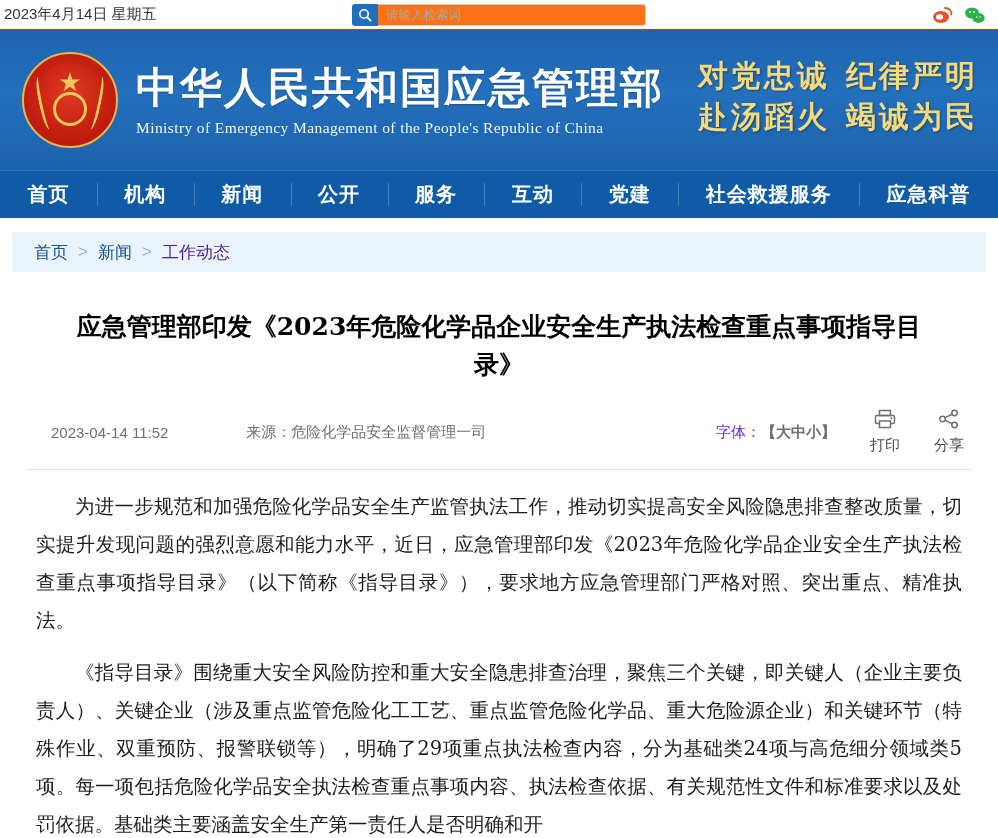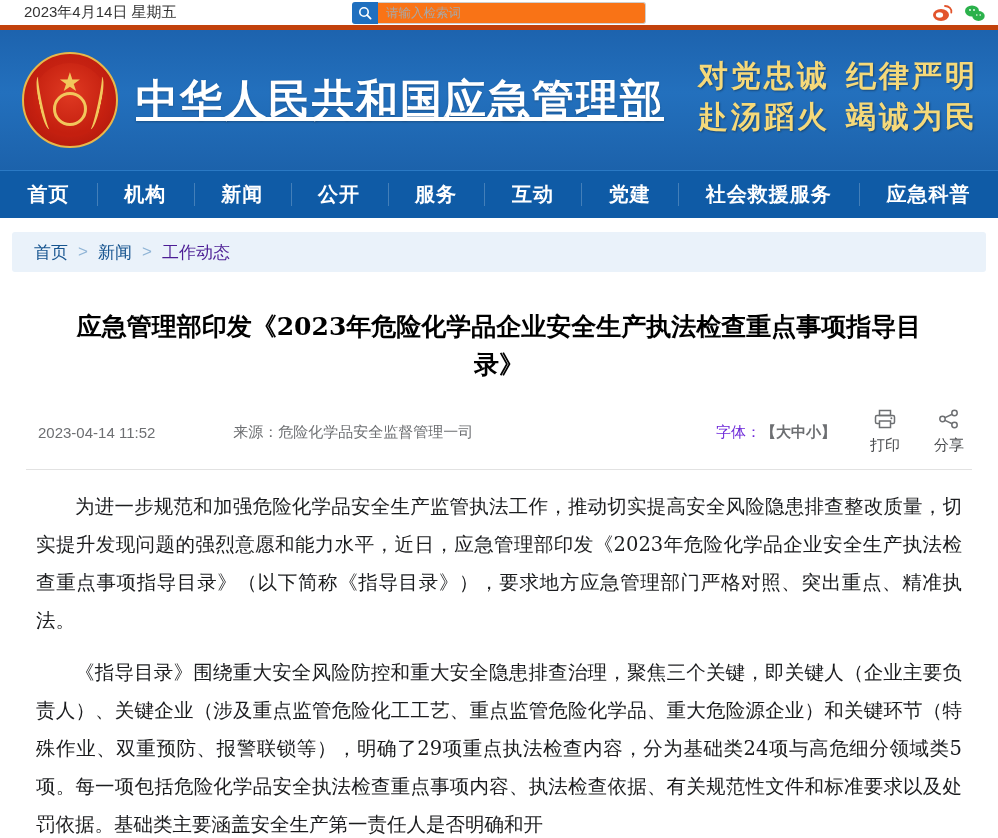--- a/index.html
+++ b/index.html
@@ -10,23 +10,23 @@
     background: #ffffff;
     font-family: "Liberation Sans", "DejaVu Sans", sans-serif;
   }
 
   
   .topbar {
     height: 30px;
     background: #ffffff;
     display: flex;
     align-items: center;
-    padding: 0 24px;
-    position: relative;
-    border-bottom: 5px solid #c2410c;
+    padding: 0 4px;
+    position: relative;
+    border-bottom: 1px solid #c2410c;
   }
   .topbar-date {
     font-size: 15px;
     color: #333;
     white-space: nowrap;
   }
   .search-wrap {
     position: absolute;
     left: 50%;
     transform: translateX(-50%);
@@ -121,21 +121,20 @@
     margin-left: 18px;
     color: #fff;
   }
   .site-title-cn {
     font-family: "DejaVu Serif", "Liberation Serif", serif;
     font-size: 42px;
     font-weight: bold;
     letter-spacing: 2px;
     line-height: 1.2;
     text-shadow: 0 1px 2px rgba(0,0,0,.25);
-    text-decoration: underline;
   }
   .site-title-en {
     font-family: "Liberation Serif", "DejaVu Serif", serif;
     font-size: 15.5px;
     letter-spacing: .4px;
     margin-top: 6px;
     color: #f4f8ff;
   }
   .slogan {
     position: absolute;
@@ -220,21 +219,21 @@
     padding: 0 32px;
   }
   .meta {
     display: flex;
     align-items: center;
     font-size: 15px;
     color: #6d6f72;
     padding: 0 8px 14px 8px;
     border-bottom: 1px solid #e2e2e2;
   }
-  .meta .date { margin-left: 4px; }
+  .meta .date { margin-left: 17px; }
   .meta .source { margin-left: 78px; }
   .meta .spacer { flex: 1; }
   .meta .fontsize { color: #6d28d9; }
   .meta .act {
     display: flex; align-items: center; gap: 7px;
     margin-left: 34px; cursor: pointer; color: #4a4c4f; flex-direction: column;
   }
   .meta .act svg { display: block; }
 
   .body-text {
@@ -289,20 +288,21 @@
     <div class="inner">
       <span class="star">★</span>
       <span class="gear"></span>
       <span class="wheat-l"></span>
       <span class="wheat-r"></span>
     </div>
   </div>
 
   <div class="site-title-box">
     <div class="site-title-cn">中华人民共和国应急管理部</div>
+    <div class="site-title-en">Ministry of Emergency Management of the People's Republic of China</div>
   </div>
 
   <div class="slogan">
     <div>
       <span>对党忠诚</span><span class="sp"></span><span>纪律严明</span>
     </div>
     <div>
       <span>赴汤蹈火</span><span class="sp"></span><span>竭诚为民</span>
     </div>
   </div>

